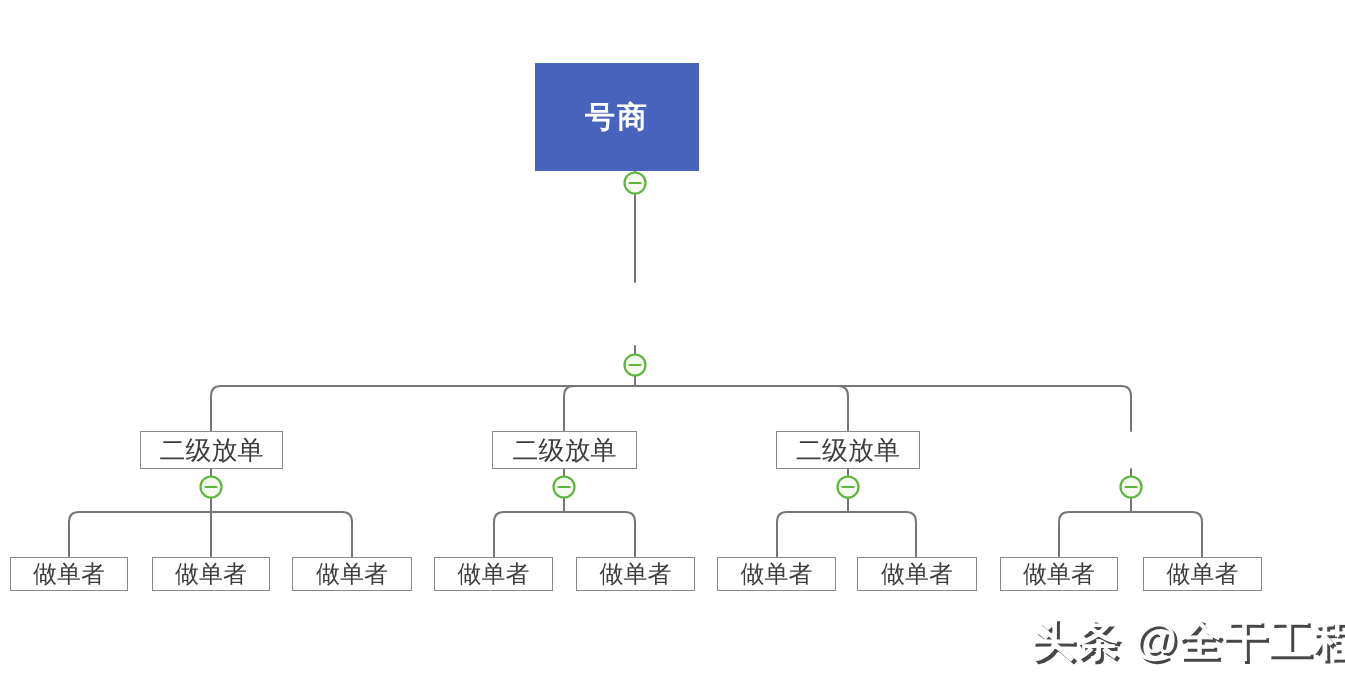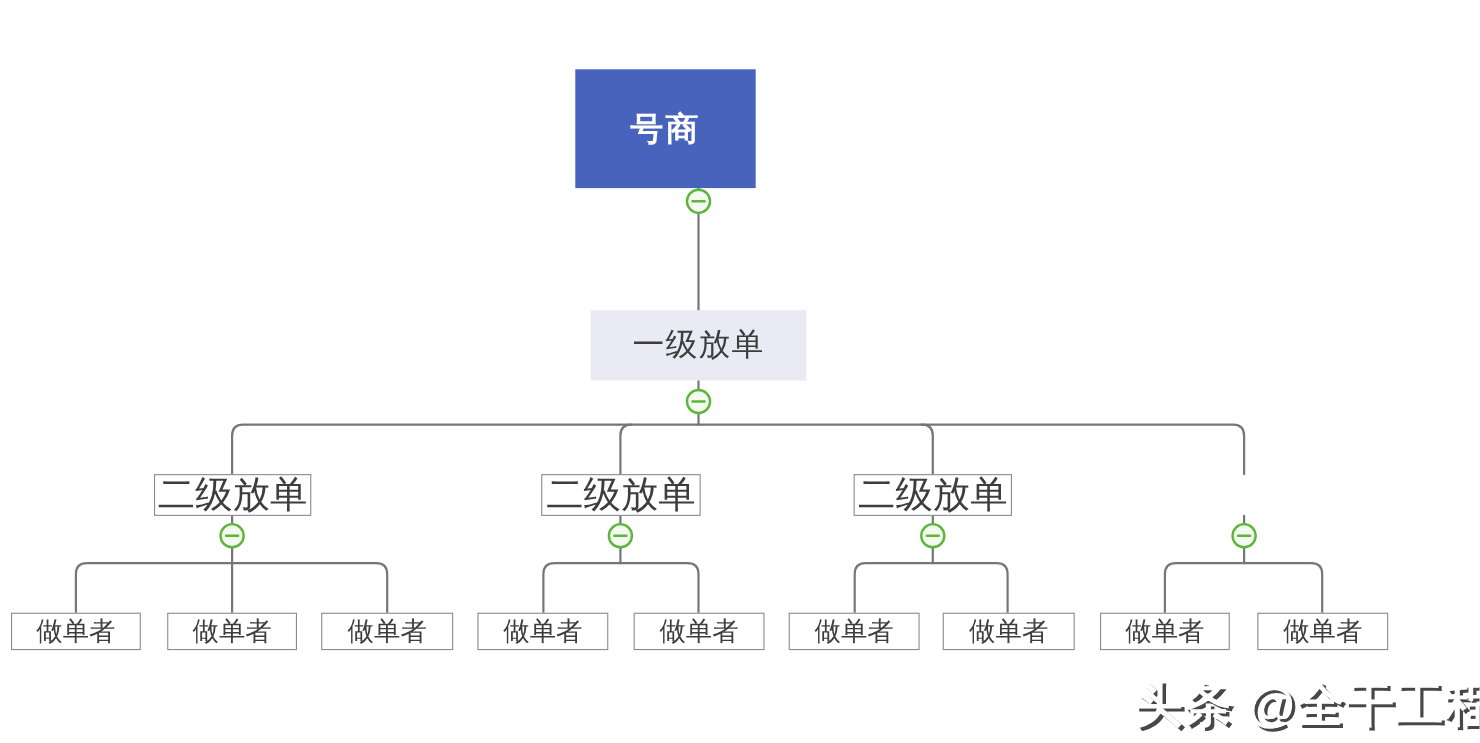--- a/index.html
+++ b/index.html
@@ -8,31 +8,31 @@
     background:#ffffff;
     font-family:"Liberation Sans","DejaVu Sans",sans-serif;
   }
   .canvas{position:absolute;inset:0;width:1345px;height:675px;}
   svg.wires{position:absolute;left:0;top:0;z-index:1;}
   .node{
     position:absolute;z-index:2;display:flex;align-items:center;justify-content:center;
     box-sizing:border-box;color:#3d3d3d;white-space:nowrap;
   }
   .node-root{
-    left:523px;top:63px;width:164px;height:108px;
+    left:535px;top:63px;width:164px;height:108px;
     background:#4763BC;color:#ffffff;font-size:30px;font-weight:bold;
     letter-spacing:2px;
   }
   .node-l1{
     left:537px;top:282px;width:196px;height:64px;
     background:#E9EAF3;font-size:29px;letter-spacing:1px;
   }
   .node-l2{
     top:431px;height:38px;background:#ffffff;
-    border:1.5px solid #8a8a8a;font-size:34px;
+    border:1.5px solid #8a8a8a;font-size:26px;
   }
   .node-l3{
     top:557px;height:34px;background:#ffffff;
     border:1.5px solid #8a8a8a;font-size:24px;
   }
   .watermark{
     position:absolute;left:1034px;top:614px;z-index:3;
     font-size:44px;font-weight:bold;letter-spacing:1px;
     width:310px;height:52px;
   }
@@ -97,23 +97,20 @@
     <g>
       <circle cx="1131" cy="487" r="10.5" fill="#f4faef" stroke="#5cb63c" stroke-width="2.2"></circle>
       <line x1="1125.5" y1="487" x2="1136.5" y2="487" stroke="#5cb63c" stroke-width="2.2" stroke-linecap="round"></line>
     </g>
   </svg>
 
   <div class="node node-root">
     <span>号商</span>
   </div>
 
-  <div class="node node-l1">
-    <span>一级放单</span>
-  </div>
 
   <div class="node node-l2" style="left:140px;width:143px">
     <span>二级放单</span>
   </div>
   <div class="node node-l2" style="left:492px;width:145px">
     <span>二级放单</span>
   </div>
   <div class="node node-l2" style="left:776px;width:144px">
     <span>二级放单</span>
   </div>

